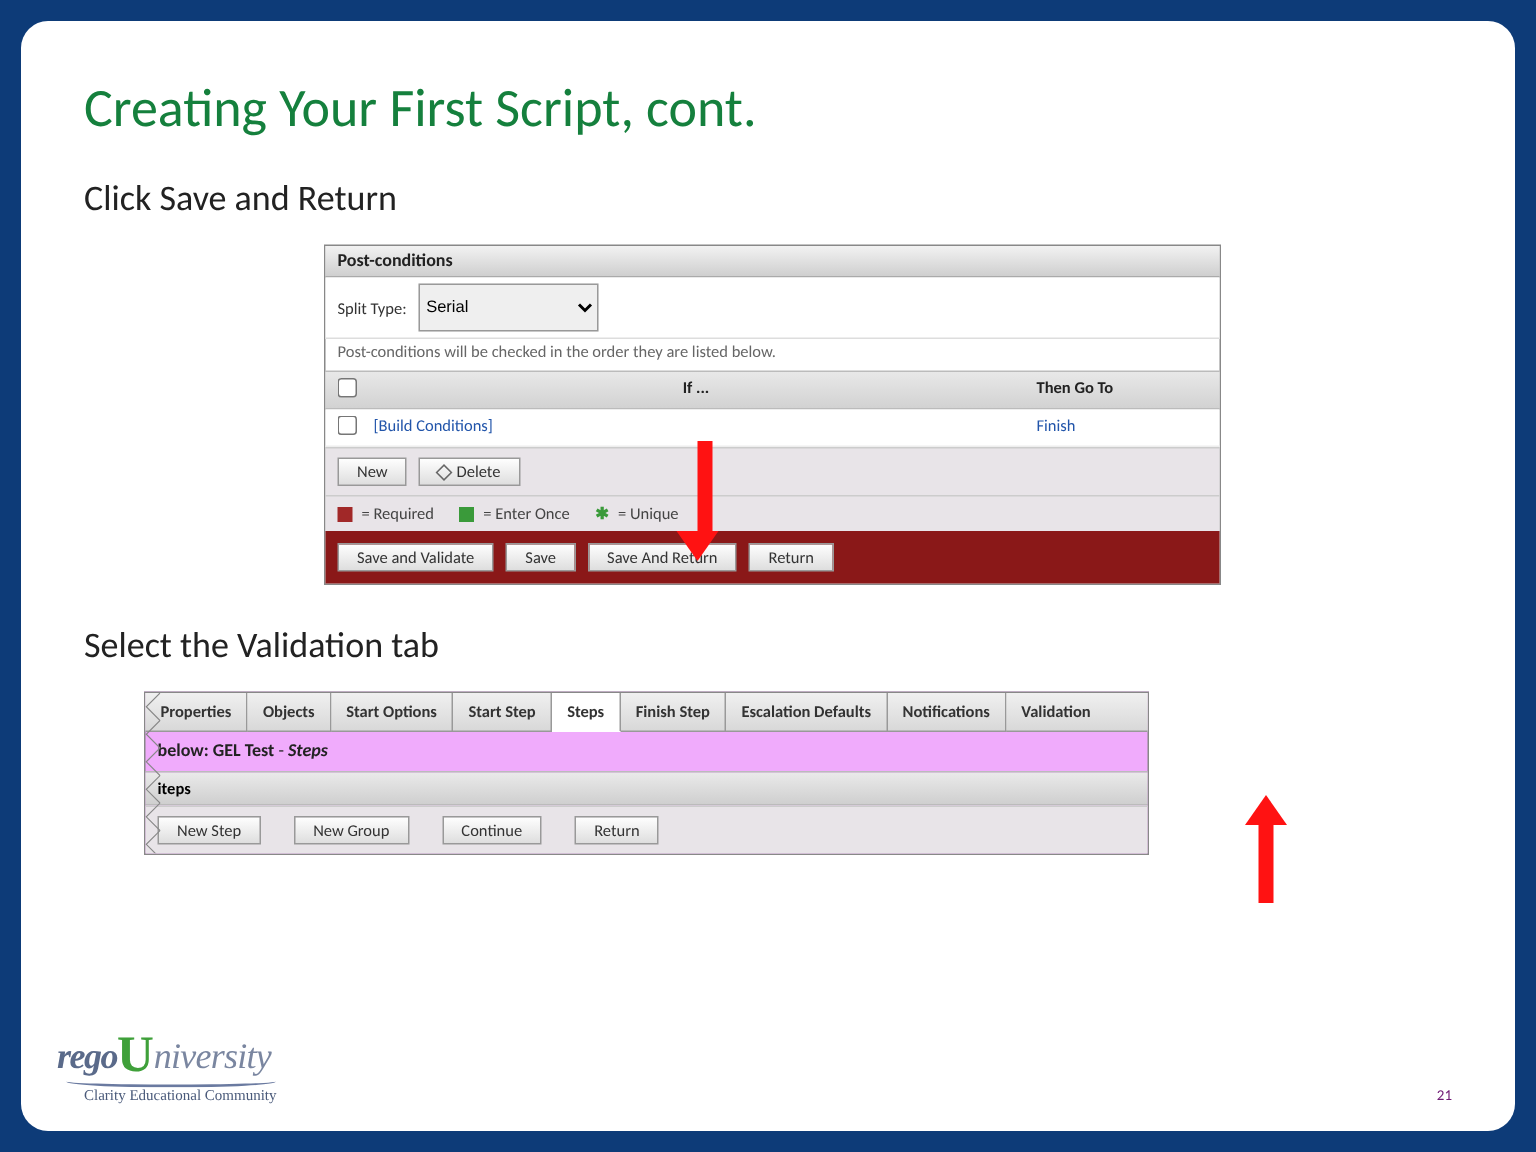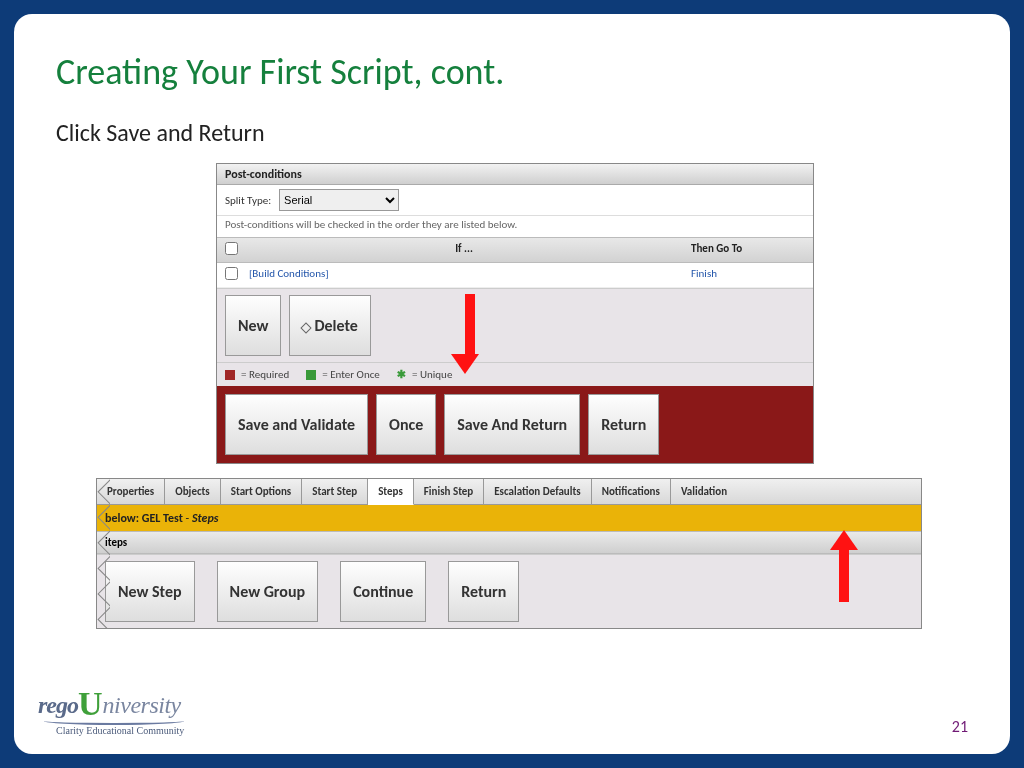--- a/index.html
+++ b/index.html
@@ -7,45 +7,45 @@
 .slide { background: #fff; margin: 14px; border-radius: 18px; width: 996px; height: 740px; position: relative; padding: 36px 42px 20px 42px; }
 .title { font-size: 36px; font-weight: 400; color: #15803d; margin-bottom: 24px; }
 .subtitle { font-size: 24px; color: #222; margin-bottom: 16px; }
 .section2 { margin-top: 26px; }
 
 
 .panel1 { width: 598px; margin: 0 auto 0 160px; border: 1px solid #888; background: #fff; }
 .hdr-bar { background: linear-gradient(#f2f2f2, #cfcfcf); border-bottom: 1px solid #aaa; padding: 3px 8px; font-size: 12px; font-weight: bold; color: #222; }
 .row-white { background: #fff; padding: 4px 8px; font-size: 11px; color: #333; border-bottom: 1px solid #ddd; }
 .split-row { display: flex; align-items: center; gap: 8px; }
-.split-row select { font-size: 11px; width: 120px; height: 22px; border: 1px solid #999; }
+.split-row select { font-size: 11px; width: 120px; height: 32px; border: 1px solid #999; }
 .help-text { font-size: 11px; color: #666; padding: 2px 8px 6px 8px; }
 .col-hdr { background: linear-gradient(#e8e8e8, #d2d2d2); border-top: 1px solid #bbb; border-bottom: 1px solid #bbb; display: flex; font-size: 11px; font-weight: bold; color: #222; }
 .col-hdr .chk { width: 28px; padding: 4px 8px; }
 .col-hdr .if { flex: 1; text-align: center; padding: 4px; }
 .col-hdr .then { width: 130px; text-align: left; padding: 4px 8px; }
 .data-row { display: flex; background: #fff; font-size: 11px; border-bottom: 1px solid #eee; }
 .data-row .chk { width: 28px; padding: 4px 8px; }
 .data-row .chk input { margin: 0; }
 .data-row .if { flex: 1; padding: 4px; color: #2255aa; }
 .data-row .then { width: 130px; padding: 4px 8px; color: #2255aa; }
 .btn-row { background: #e8e4e8; padding: 6px 8px; display: flex; gap: 8px; border-top: 1px solid #ccc; }
-.btn { background: linear-gradient(#fefefe, #dedede); border: 1px solid #999; padding: 20px 12px; font-size: 16px; font-weight: bold; color: #333; cursor: pointer; font-family: inherit; }
+.btn { background: linear-gradient(#fefefe, #dedede); border: 1px solid #999; padding: 2px 12px; font-size: 11px; font-weight: normal; color: #333; cursor: pointer; font-family: inherit; }
 .btn .diamond { display: inline-block; width: 8px; height: 8px; transform: rotate(45deg); border: 1px solid #666; margin-right: 4px; vertical-align: -1px; }
 .legend { background: #e8e4e8; padding: 5px 8px; font-size: 11px; color: #444; display: flex; align-items: center; gap: 6px; border-top: 1px solid #ccc; }
 .leg-red { display: inline-block; width: 10px; height: 10px; background: #a12828; }
 .leg-green { display: inline-block; width: 10px; height: 10px; background: #3a9a3a; }
 .leg-star { color: #3a9a3a; font-weight: bold; }
 .red-bar { background: #8a1818; padding: 8px; display: flex; gap: 8px; }
 .arrow-down { position: absolute; color: #ff1212; font-weight: bold; }
 .arrow-down .stem { width: 10px; height: 60px; background: #ff1212; margin: 0 auto; }
 .arrow-down .head { width: 0; height: 0; border-left: 14px solid transparent; border-right: 14px solid transparent; border-top: 20px solid #ff1212; margin-left: -9px; }
 
 
-.panel2 { width: 826px; margin: 14px auto 4px 40px; border: 1px solid #888; background: #eab308; position: relative; }
+.panel2 { width: 670px; margin: 14px auto 4px 40px; border: 1px solid #888; background: #f0abfc; position: relative; }
 .tabs { display: flex; background: linear-gradient(#f0f0f0, #d8d8d8); }
 .tabs .tab { font-size: 11px; font-weight: bold; color: #333; padding: 6px 10px; border-right: 1px solid #999; border-bottom: 1px solid #999; cursor: pointer; background: linear-gradient(#f0f0f0, #d8d8d8); white-space: nowrap; }
 .tabs .tab.active { background: #fff; border-bottom: 1px solid #fff; }
 .tabs .tab.val { border-right: none; flex: 1; }
 .proc-title { font-size: 12px; padding: 6px 8px; color: #222; }
 .proc-title b { font-weight: bold; }
 .proc-title i { font-style: italic; font-weight: bold; }
 .steps-hdr { background: linear-gradient(#eaeaea, #cfcfcf); padding: 4px 8px; font-size: 11px; font-weight: bold; border-top: 1px solid #bbb; border-bottom: 1px solid #bbb; }
 .no-steps { font-size: 11px; color: #555; padding: 6px 8px; }
 .btn-row2 { background: #e8e4e8; padding: 6px 8px; display: flex; gap: 22px; border-top: 1px solid #ccc; }
@@ -56,21 +56,21 @@
 .arrow-up .stem { width: 10px; height: 52px; background: #ff1212; margin: 0 auto; margin-left: 9px; }
 
 
 .footer { position: absolute; left: 24px; bottom: 18px; right: 42px; display: flex; justify-content: space-between; align-items: flex-end; }
 .logo { font-family: Georgia, serif; }
 .logo .rego { font-size: 24px; color: #5a6a8a; font-style: italic; font-weight: bold; letter-spacing: -1px; }
 .logo .u { font-size: 34px; color: #3fa03a; font-weight: bold; vertical-align: -2px; }
 .logo .niv { font-size: 24px; color: #7a86a0; font-style: italic; letter-spacing: -0.5px; }
 .logo .swoosh { width: 140px; height: 8px; border-bottom: 2px solid #6a7aa0; border-radius: 0 0 100% 100%; margin-top: -6px; margin-left: 6px; }
 .logo .tag { font-size: 10px; color: #4a5a7a; margin-left: 18px; margin-top: 0; }
-.page-num { font-size: 16px; color: #701a75; }
+.page-num { font-size: 10px; color: #701a75; }
 </style>
 </head>
 <body>
 
 <div class="slide">
   <h1 class="title">Creating Your First Script, cont.</h1>
   <div class="subtitle">Click Save and Return</div>
 
   <div class="panel1">
     <div class="hdr-bar">Post-conditions</div>
@@ -93,30 +93,31 @@
       <button class="btn">New</button>
       <button class="btn"><span class="diamond"></span><span>Delete</span></button>
     </div>
     <div class="legend">
       <span class="leg-red"></span><span>= Required</span>
       &nbsp;&nbsp;<span class="leg-green"></span><span>= Enter Once</span>
       &nbsp;&nbsp;<span class="leg-star">✱</span><span>= Unique</span>
     </div>
     <div class="red-bar">
       <button class="btn">Save and Validate</button>
-      <button class="btn">Once</button>
+      <button class="btn">Save</button>
       <button class="btn">Save And Return</button>
       <button class="btn">Return</button>
     </div>
   </div>
   <div class="arrow-down" style="left:446px; top:280px;">
     <div class="stem"></div>
       <div class="head"></div>
   </div>
 
+  <div class="subtitle section2">Select the Validation tab</div>
 
   <div class="panel2">
     <div class="zigzag">
       <svg viewBox="0 0 14 140" preserveAspectRatio="none">
           <polyline points="14,0 2,12 14,24 2,36 14,48 2,60 14,72 2,84 14,96 2,108 14,120 2,132 14,144" fill="none" stroke="#888" stroke-width="1"></polyline>
         </svg>
     </div>
     <div class="tabs" id="tabs">
         <div class="tab">Properties</div>
         <div class="tab">Objects</div>

